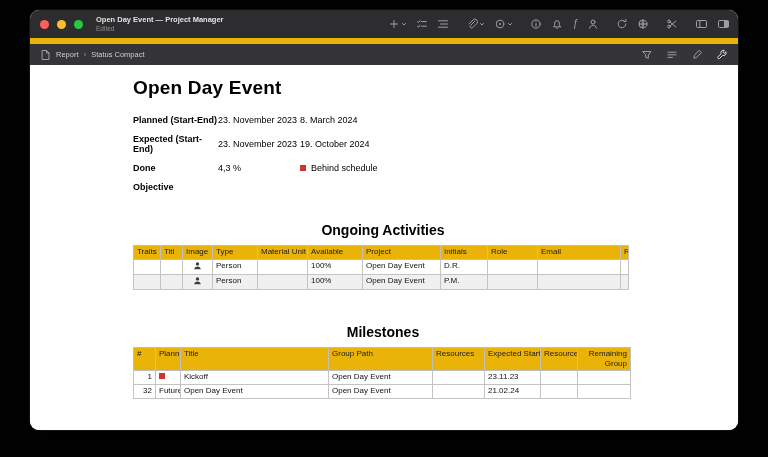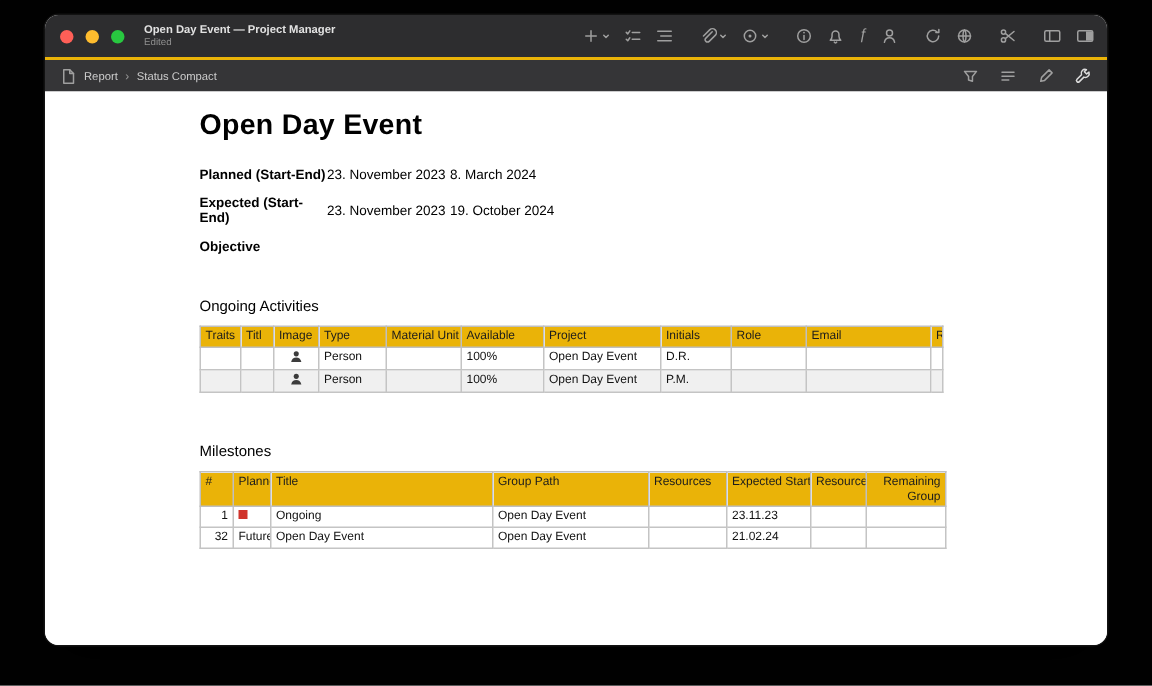--- a/index.html
+++ b/index.html
@@ -15,35 +15,35 @@
   .win-title{font-size:7.5px;font-weight:bold;color:#e2e2e2;white-space:nowrap;}
   .win-sub{font-size:6.5px;color:#8f8f8f;}
   .tb-icons{position:absolute;right:8px;top:0;height:28px;display:flex;align-items:center;gap:9px;}
   .icon{display:inline-flex;align-items:center;gap:1px;color:#9f9f9f;}
   .icon svg{stroke:#9f9f9f;fill:none;stroke-width:1;stroke-linecap:round;stroke-linejoin:round;display:block;}
   .icon .fill{fill:#9f9f9f;stroke:none;}
   .icon.bright svg{stroke:#dcdcdc;}
   .fx{font-size:10px;font-style:italic;color:#9f9f9f;line-height:1;}
   .grp{margin-left:8px;}
   
-  .subbar{height:21px;background:#353537;border-top:2px solid #eab308;display:flex;align-items:center;padding:0 10px;}
+  .subbar{height:21px;background:#353537;border-top:6px solid #eab308;display:flex;align-items:center;padding:0 10px;}
   .crumb{display:flex;align-items:center;gap:5px;font-size:7.5px;color:#cdcdcd;}
   .crumb .sep{color:#9a9a9a;font-size:8px;}
   .sub-icons{margin-left:auto;display:flex;align-items:center;gap:13px;}
   
   .content{position:relative;height:371px;background:#fff;overflow:hidden;color:#000;}
   .page{padding:6px 0 0 103px;width:500px;}
   .report-title{font-size:19px;font-weight:bold;margin:6px 0 16px;letter-spacing:.2px;}
   .field-row{display:flex;align-items:center;font-size:9px;margin-bottom:9px;}
   .f-label{width:85px;font-weight:bold;flex:none;}
   .f-v1{width:82px;flex:none;}
   .status-chip{display:inline-flex;align-items:center;gap:5px;}
   .sq{width:6px;height:6px;display:inline-block;flex:none;}
   .section{margin-top:30px;}
-  .section h2{font-size:10px;font-weight:normal;margin:0 0 7px;}
+  .section h2{font-size:14px;font-weight:bold;margin:0 0 7px;text-align:center;}
   table{border-collapse:collapse;table-layout:fixed;font-size:8px;color:#111;}
   th,td{border:1px solid #c4c4c4;padding:1px 3px;height:11px;line-height:1.25;font-weight:normal;
         text-align:left;overflow:hidden;white-space:nowrap;vertical-align:top;}
   thead th{background:#eab308;border-color:#bfbfbf;color:#1c1c1c;}
   .num{text-align:right;}
   .wrapcol{white-space:normal;text-align:right;}
   .alt td{background:#f0f0f0;}
   .cell-c{text-align:center;}
   .person-ic svg{display:inline-block;}
 </style>
@@ -202,20 +202,28 @@
 
         <div class="field-row">
           <span class="f-label">Planned (Start-End)</span>
           <span class="f-v1">23. November 2023</span>
           <span>8. March 2024</span>
         </div>
         <div class="field-row">
           <span class="f-label">Expected (Start-End)</span>
           <span class="f-v1">23. November 2023</span>
           <span>19. October 2024</span>
+        </div>
+        <div class="field-row">
+          <span class="f-label">Done</span>
+          <span class="f-v1">4,3 %</span>
+          <span class="status-chip">
+            <span class="sq" style="background:#d0342c"></span>
+            <span>Behind schedule</span>
+          </span>
         </div>
         <div class="field-row">
           <span class="f-label">Objective</span>
         </div>
 
         <div class="section">
           <h2>Ongoing Activities</h2>
           <table style="width:495px">
             <colgroup>
               <col style="width:27px">
@@ -304,21 +312,21 @@
                 <th>Resources</th>
                 <th>Expected Start</th>
                 <th>Resources</th>
                 <th class="wrapcol">Remaining Group</th>
               </tr>
             </thead>
             <tbody>
               <tr>
                 <td class="num">1</td>
                 <td><span class="sq" style="background:#d0342c"></span></td>
-                <td>Ongoing</td>
+                <td>Kickoff</td>
                 <td>Open Day Event</td>
                 <td></td>
                 <td>23.11.23</td>
                 <td></td>
                   <td></td>
               </tr>
               <tr>
                 <td class="num">32</td>
                 <td>Future</td>
                 <td>Open Day Event</td>

